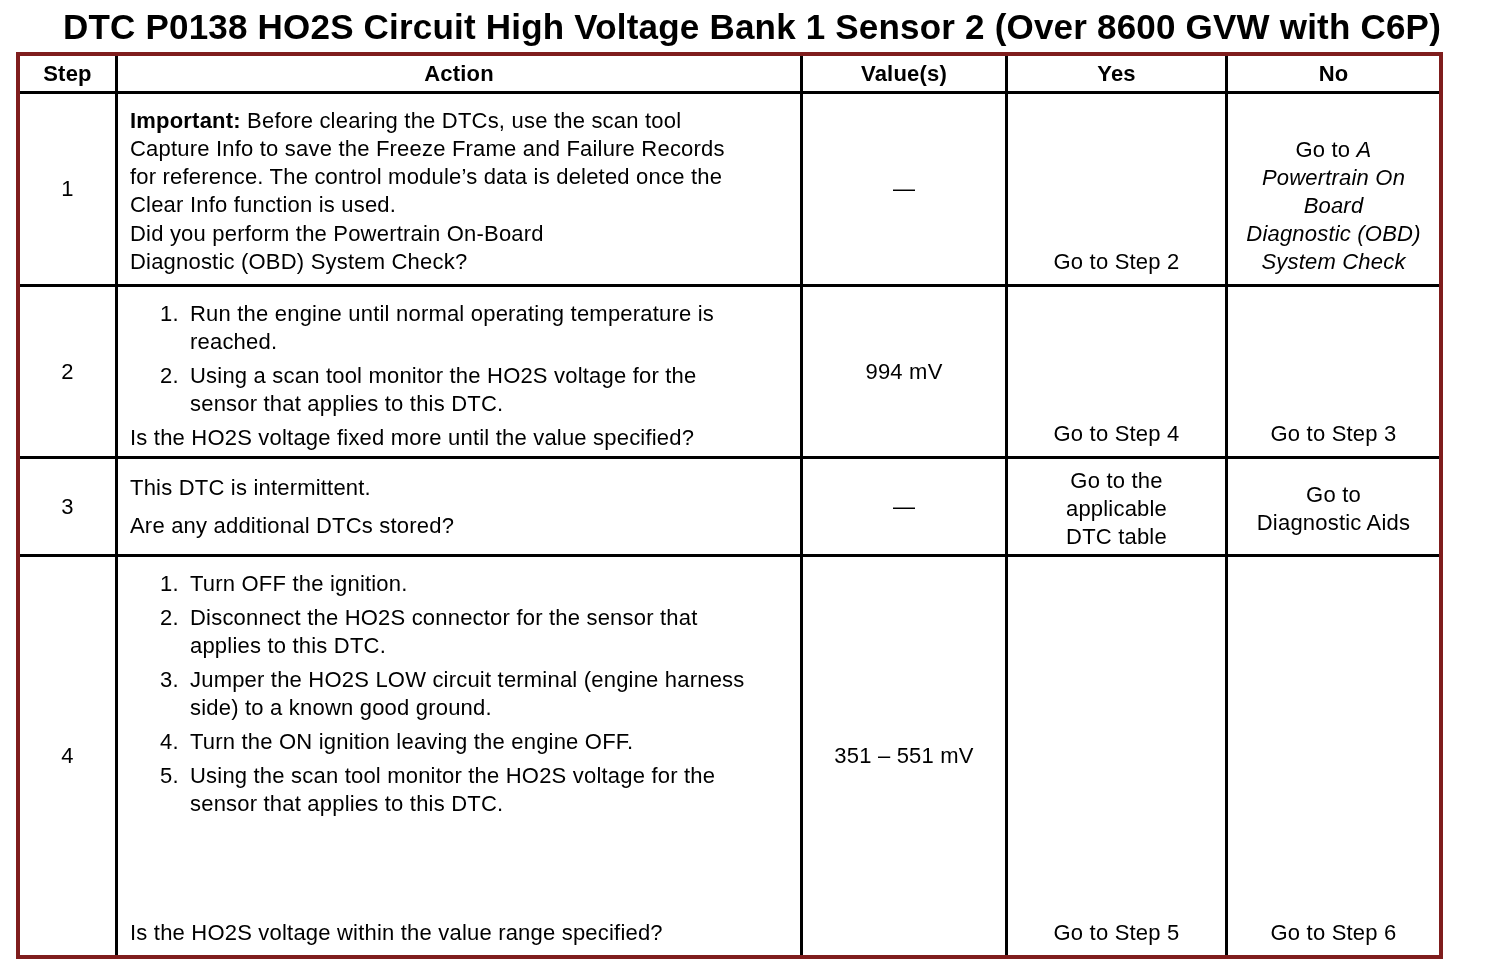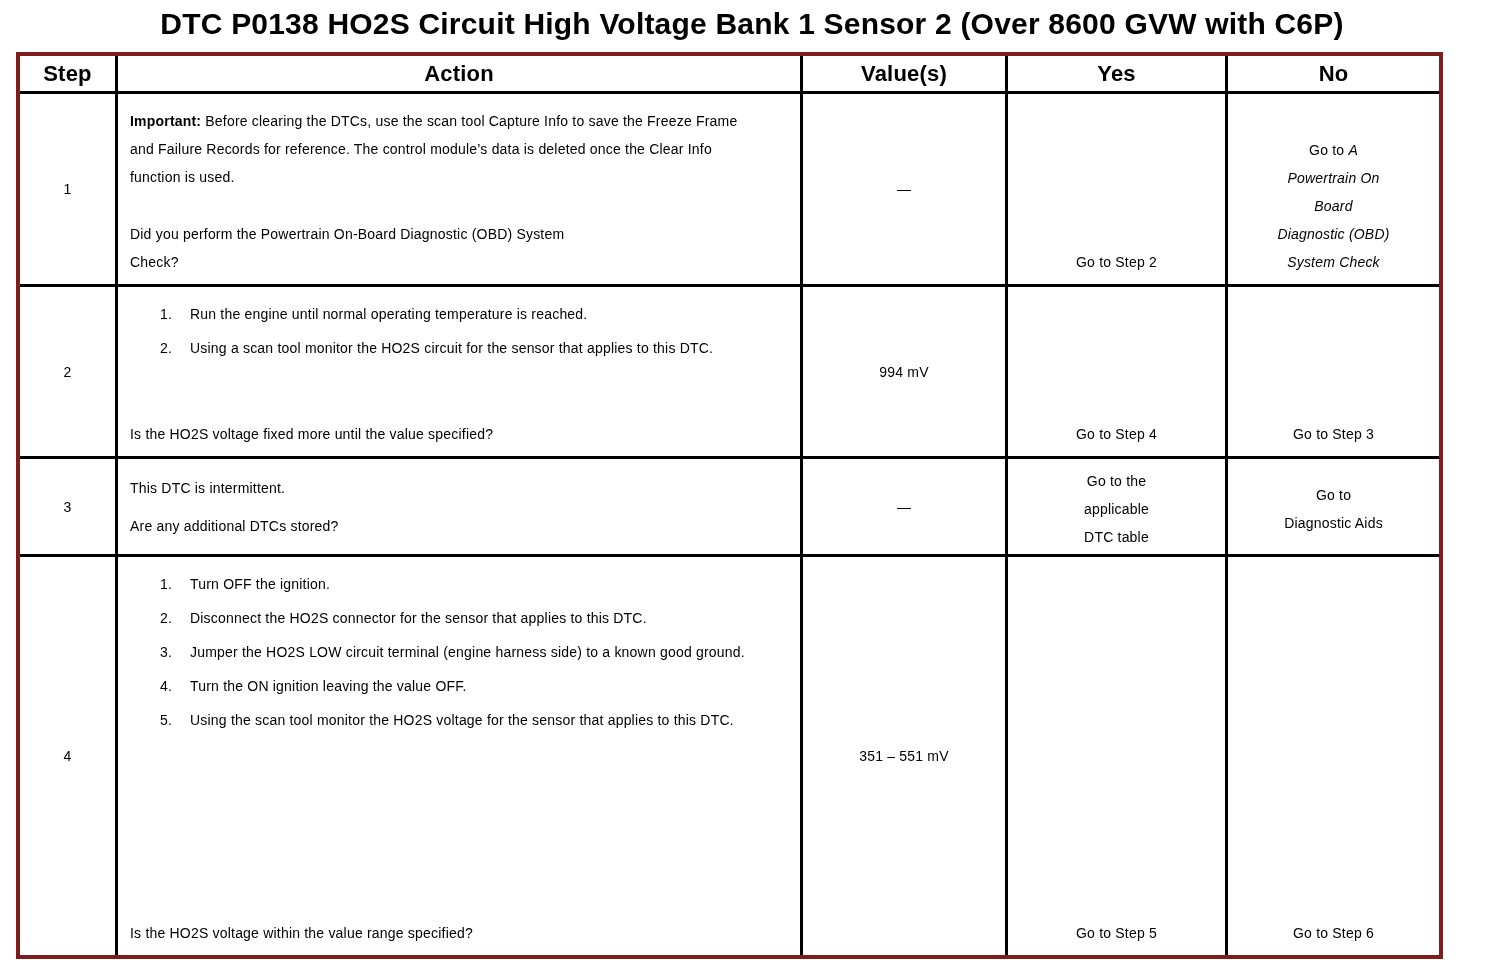--- a/index.html
+++ b/index.html
@@ -3,35 +3,35 @@
 <meta charset="utf-8">
 <style>
   html,body{margin:0;padding:0;background:#fff;}
   body{
     width:1504px;height:960px;position:relative;overflow:hidden;
     font-family:"Liberation Sans","DejaVu Sans",sans-serif;
     color:#000;-webkit-font-smoothing:antialiased;
   }
   .page-title{
     position:absolute;top:7px;left:0;width:1504px;
-    text-align:center;font-size:30px;font-weight:bold;letter-spacing:0.2px;
+    text-align:center;font-size:35px;font-weight:bold;letter-spacing:0.2px;
   }
   .dtc-table{
     position:absolute;left:16px;top:52px;
     width:1427px;height:907px;box-sizing:border-box;
     border:4px solid #7f1d1d;
     display:grid;
     grid-template-columns:98px 685px 205px 220px 1fr;
     grid-template-rows:38px 193px 172px 98px 1fr;
   }
   .cell{
     box-sizing:border-box;
     border-right:3px solid #000;
     border-bottom:3px solid #000;
-    font-size:14px;line-height:28px;letter-spacing:0.2px;
+    font-size:22px;line-height:28px;letter-spacing:0.2px;
     display:flex;flex-direction:column;
     overflow:hidden;
   }
   .col-last{border-right:none;}
   .row-last{border-bottom:none;}
   .hdr{
     font-weight:bold;align-items:center;justify-content:center;
     font-size:22px;
   }
   .step{align-items:center;justify-content:center;}
@@ -93,21 +93,21 @@
   <div class="cell step">
     <span>2</span>
   </div>
   <div class="cell action">
     <div class="li">
       <span class="num">1.</span>
       <span class="itxt">Run the engine until normal operating temperature is reached.</span>
     </div>
     <div class="li">
       <span class="num">2.</span>
-      <span class="itxt">Using a scan tool monitor the HO2S circuit for the sensor that applies to this DTC.</span>
+      <span class="itxt">Using a scan tool monitor the HO2S voltage for the sensor that applies to this DTC.</span>
     </div>
     <div class="q">Is the HO2S voltage fixed more until the value specified?</div>
   </div>
   <div class="cell value">
     <span>994 mV</span>
   </div>
   <div class="cell yn yn-bottom">
     <span class="it">Go to Step 4</span>
   </div>
   <div class="cell yn yn-bottom col-last">
@@ -149,21 +149,21 @@
     <div class="li">
       <span class="num">2.</span>
       <span class="itxt">Disconnect the HO2S connector for the sensor that applies to this DTC.</span>
     </div>
     <div class="li">
       <span class="num">3.</span>
       <span class="itxt">Jumper the HO2S LOW circuit terminal (engine harness side) to a known good ground.</span>
     </div>
     <div class="li">
       <span class="num">4.</span>
-      <span class="itxt">Turn the ON ignition leaving the value OFF.</span>
+      <span class="itxt">Turn the ON ignition leaving the engine OFF.</span>
     </div>
     <div class="li">
       <span class="num">5.</span>
       <span class="itxt">Using the scan tool monitor the HO2S voltage for the sensor that applies to this DTC.</span>
     </div>
     <div class="q">Is the HO2S voltage within the value range specified?</div>
   </div>
   <div class="cell value row-last">
     <span>351 – 551 mV</span>
   </div>

